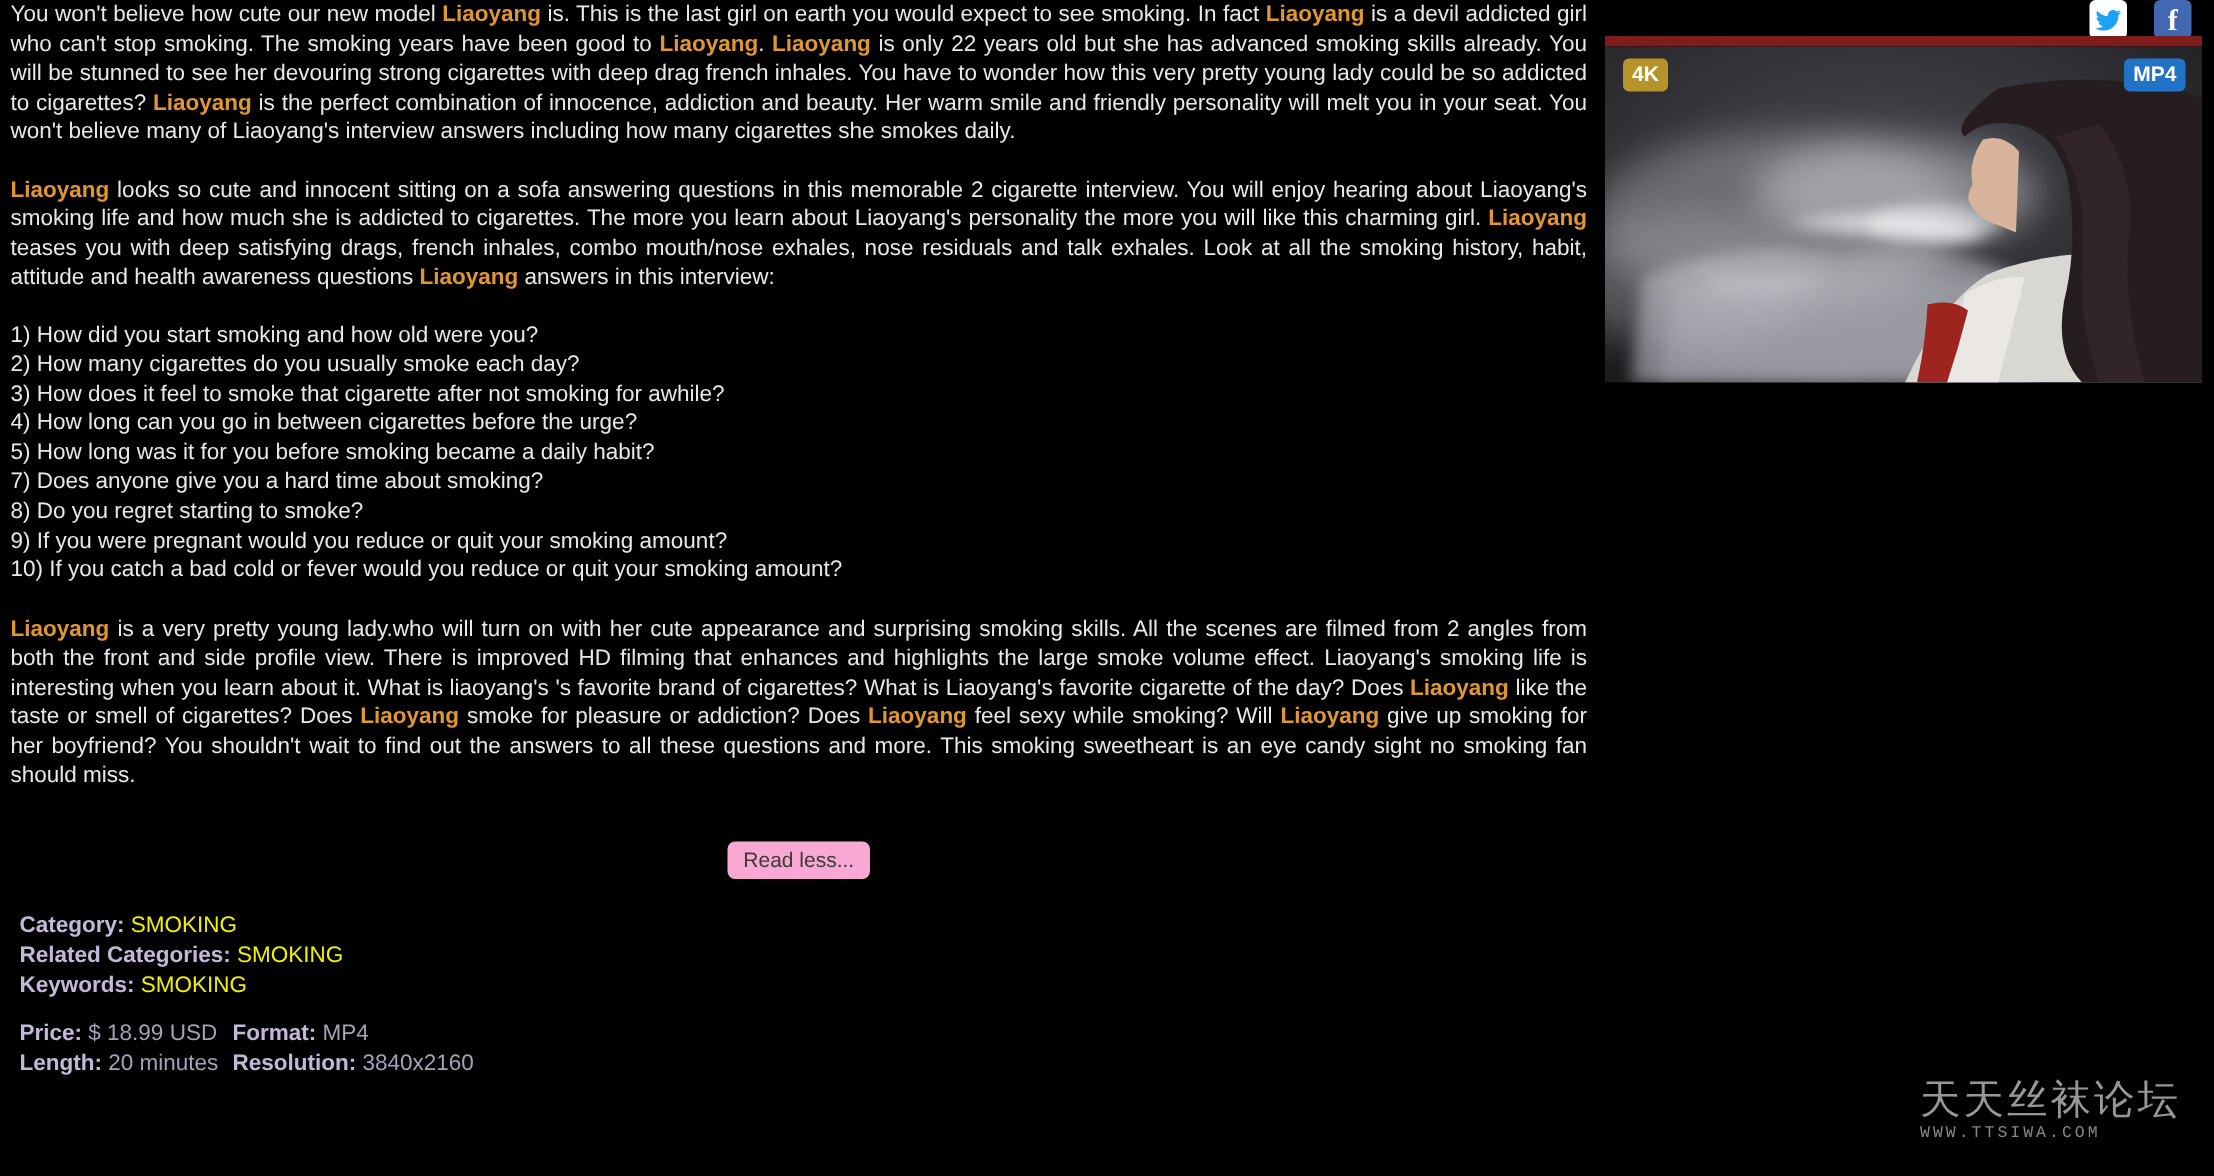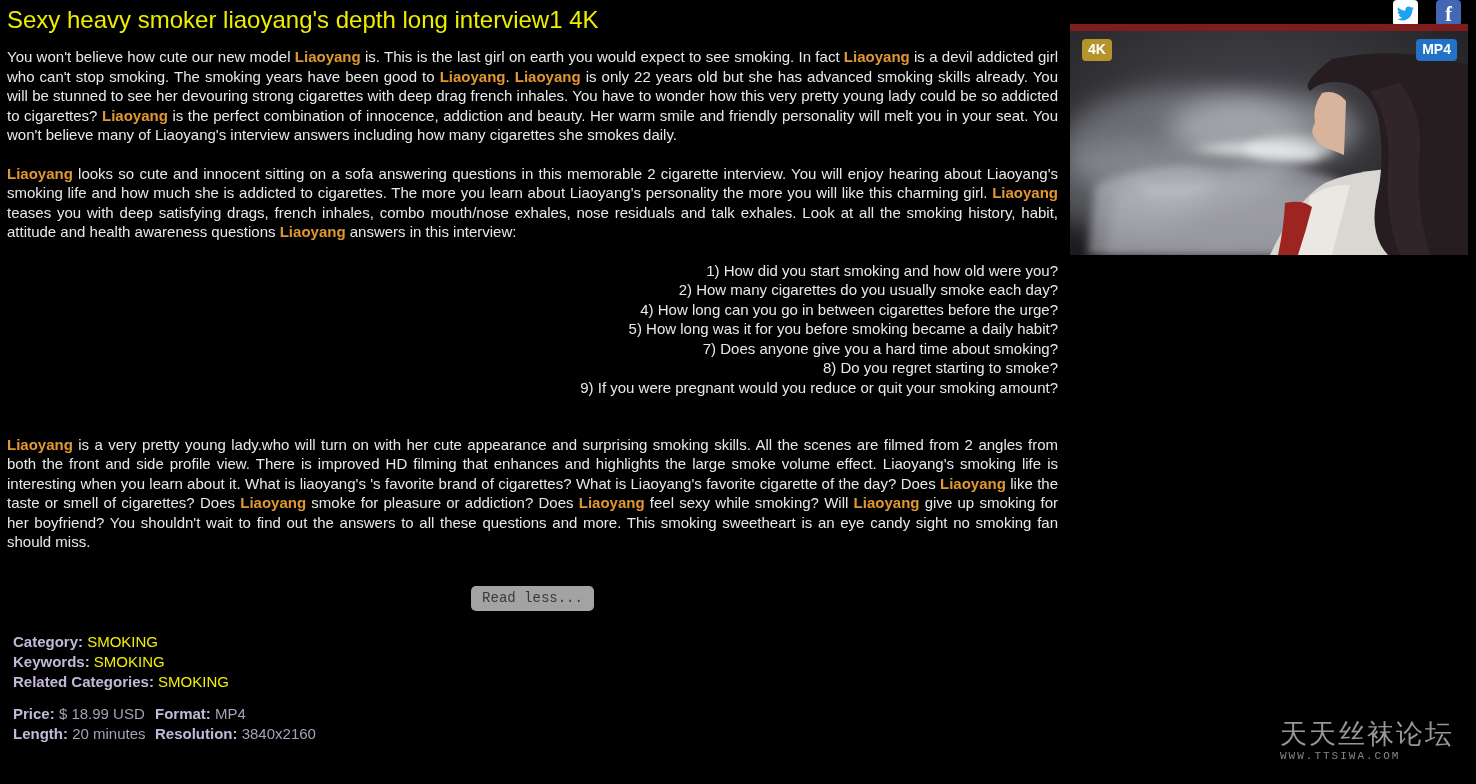--- a/index.html
+++ b/index.html
@@ -14,27 +14,27 @@
   .page-title {
     color:var(--title_yellow,#eded00);
     font-size:24px; font-weight:400;
     margin:6px 0 13px 0; line-height:28px;
   }
   .para {
     font-size:15px; line-height:19.5px;
     text-align:justify; margin:0 0 19px 0;
   }
   .hl { color:var(--highlight_orange,#e19731); font-weight:bold; }
-  .questions { margin:0 0 37px 0;text-align:right; }
+  .questions { margin:0 0 20px 0; }
   .q-line { font-size:15px; line-height:19.6px; }
   .read-less-wrap { text-align:center; margin:34px 0 0 0; }
   .read-less-btn {
-    background:#a3a3a3; color:#3a3a3a;
+    background:#f9a8d4; color:#3a3a3a;
     border:none; border-radius:5px;
-    font-family:Liberation Mono, monospace;
+    font-family:Liberation Sans, sans-serif;
     font-size:14px; padding:4px 11px 5px 11px;
     cursor:pointer;
   }
   .meta-cat { margin-top:21px; padding-left:6px; font-size:15px; line-height:20px; }
   .meta-label { color:var(--label_lavender,#c3b8d8); font-weight:bold; }
   .meta-val-yellow { color:var(--value_yellow,#f0f000); }
   .meta-grid {
     margin-top:12px; padding-left:6px;
     display:grid; grid-template-columns:142px auto;
     font-size:15px; line-height:20px; width:max-content;
@@ -67,52 +67,53 @@
   }
   .wm-url {
     font-family:Liberation Mono, monospace;
     font-size:11px; color:#878787; letter-spacing:2px; margin-top:1px;
   }
 </style>
 </head>
 <body>
 
 <div class="main-col">
-  <h1 class="page-title">Sexy heavy smoker liaoyang's depth long interview1 4K</h1>
 
   <div class="para"><span>You won't believe how cute our new model </span><span class="hl">Liaoyang</span><span> is. This is the last girl on earth you would expect to see smoking. In fact </span><span class="hl">Liaoyang</span><span> is a devil addicted girl who can't stop smoking. The smoking years have been good to </span><span class="hl">Liaoyang</span><span>. </span><span class="hl">Liaoyang</span><span> is only 22 years old but she has advanced smoking skills already. You will be stunned to see her devouring strong cigarettes with deep drag french inhales. You have to wonder how this very pretty young lady could be so addicted to cigarettes? </span><span class="hl">Liaoyang</span><span> is the perfect combination of innocence, addiction and beauty. Her warm smile and friendly personality will melt you in your seat. You won't believe many of Liaoyang's interview answers including how many cigarettes she smokes daily.</span></div>
   <div class="para"><span class="hl">Liaoyang</span><span> looks so cute and innocent sitting on a sofa answering questions in this memorable 2 cigarette interview. You will enjoy hearing about Liaoyang's smoking life and how much she is addicted to cigarettes. The more you learn about Liaoyang's personality the more you will like this charming girl. </span><span class="hl">Liaoyang</span><span> teases you with deep satisfying drags, french inhales, combo mouth/nose exhales, nose residuals and talk exhales. Look at all the smoking history, habit, attitude and health awareness questions </span><span class="hl">Liaoyang</span><span> answers in this interview:</span></div>
 
   <div class="questions">
       <div class="q-line">1) How did you start smoking and how old were you?</div>
       <div class="q-line">2) How many cigarettes do you usually smoke each day?</div>
+      <div class="q-line">3) How does it feel to smoke that cigarette after not smoking for awhile?</div>
       <div class="q-line">4) How long can you go in between cigarettes before the urge?</div>
       <div class="q-line">5) How long was it for you before smoking became a daily habit?</div>
       <div class="q-line">7) Does anyone give you a hard time about smoking?</div>
       <div class="q-line">8) Do you regret starting to smoke?</div>
       <div class="q-line">9) If you were pregnant would you reduce or quit your smoking amount?</div>
+      <div class="q-line">10) If you catch a bad cold or fever would you reduce or quit your smoking amount?</div>
     </div>
 
   <div class="para"><span class="hl">Liaoyang</span><span> is a very pretty young lady.who will turn on with her cute appearance and surprising smoking skills. All the scenes are filmed from 2 angles from both the front and side profile view. There is improved HD filming that enhances and highlights the large smoke volume effect. Liaoyang's smoking life is interesting when you learn about it. What is liaoyang's 's favorite brand of cigarettes? What is Liaoyang's favorite cigarette of the day? Does </span><span class="hl">Liaoyang</span><span> like the taste or smell of cigarettes? Does </span><span class="hl">Liaoyang</span><span> smoke for pleasure or addiction? Does </span><span class="hl">Liaoyang</span><span> feel sexy while smoking? Will </span><span class="hl">Liaoyang</span><span> give up smoking for her boyfriend? You shouldn't wait to find out the answers to all these questions and more. This smoking sweetheart is an eye candy sight no smoking fan should miss.</span></div>
 
   <div class="read-less-wrap">
     <button class="read-less-btn">Read less...</button>
   </div>
 
   <div class="meta-cat">
     <div>
       <span class="meta-label">Category:</span>
       <span class="meta-val-yellow">SMOKING</span>
     </div>
     <div>
-      <span class="meta-label">Keywords:</span>
+      <span class="meta-label">Related Categories:</span>
       <span class="meta-val-yellow">SMOKING</span>
     </div>
     <div>
-      <span class="meta-label">Related Categories:</span>
+      <span class="meta-label">Keywords:</span>
       <span class="meta-val-yellow">SMOKING</span>
     </div>
   </div>
 
   <div class="meta-grid">
     <div>
       <span class="meta-label">Price:</span>
       <span class="meta-val">$ 18.99 USD</span>
     </div>
     <div>

